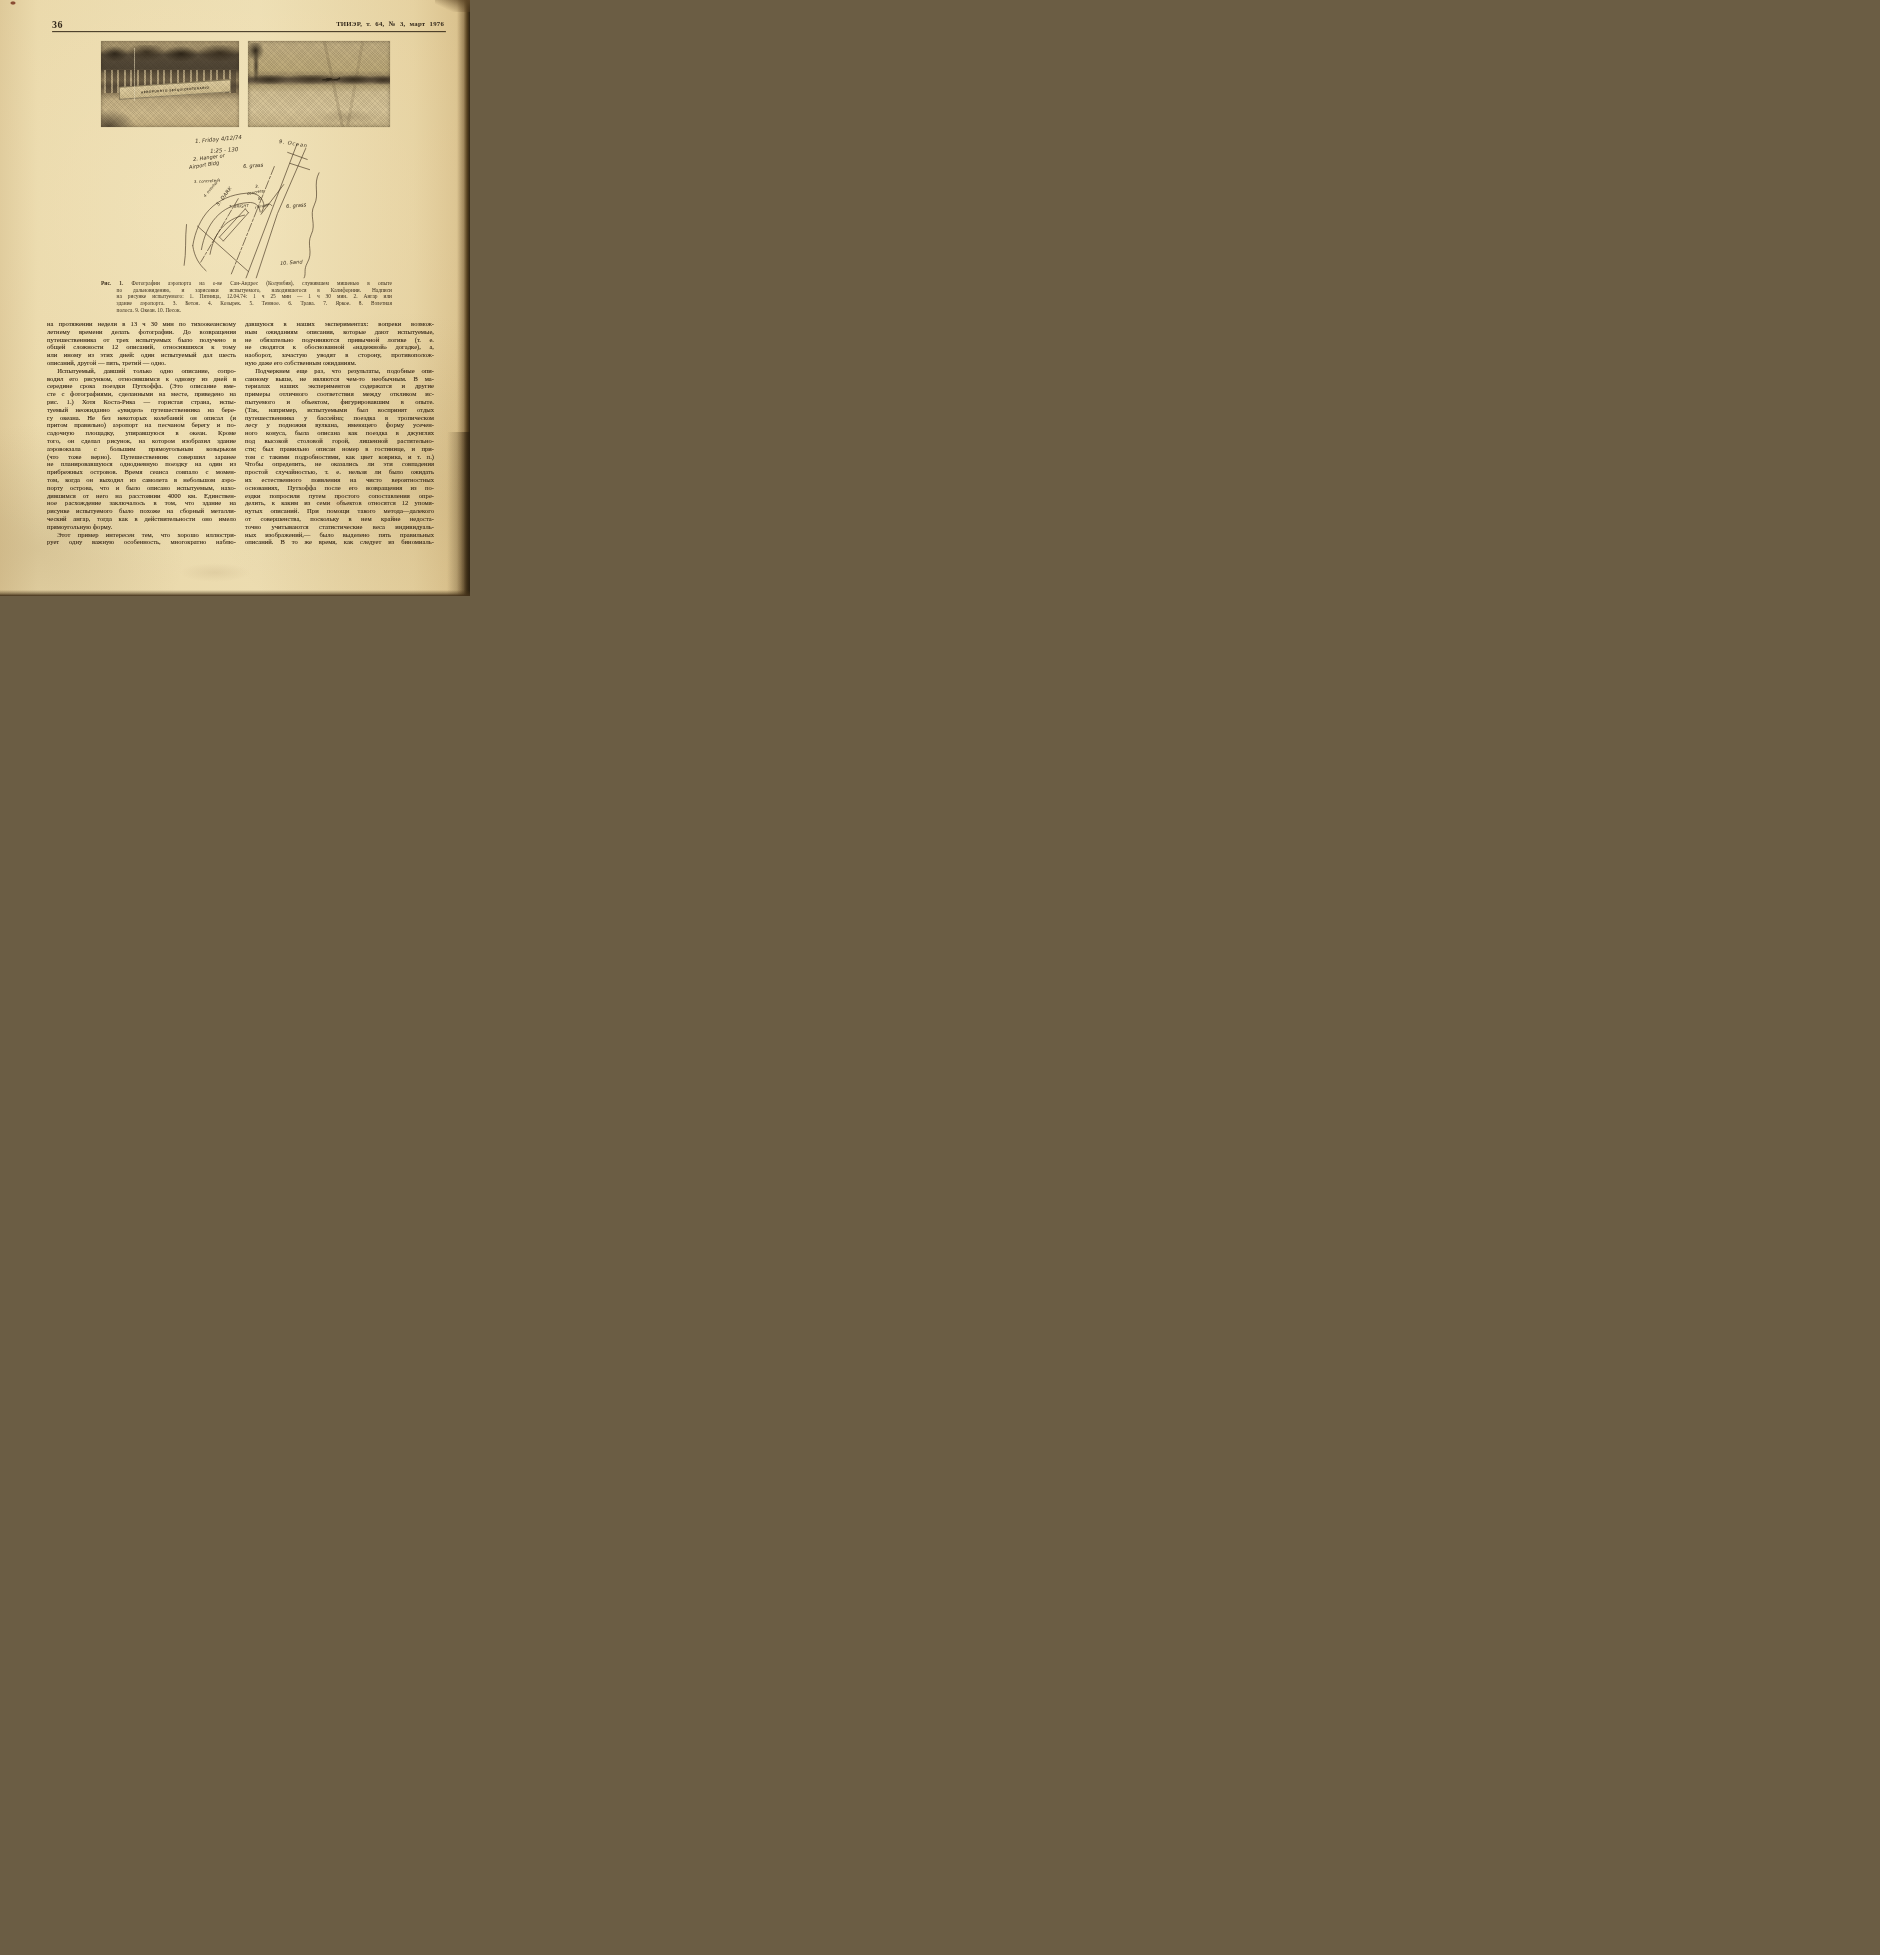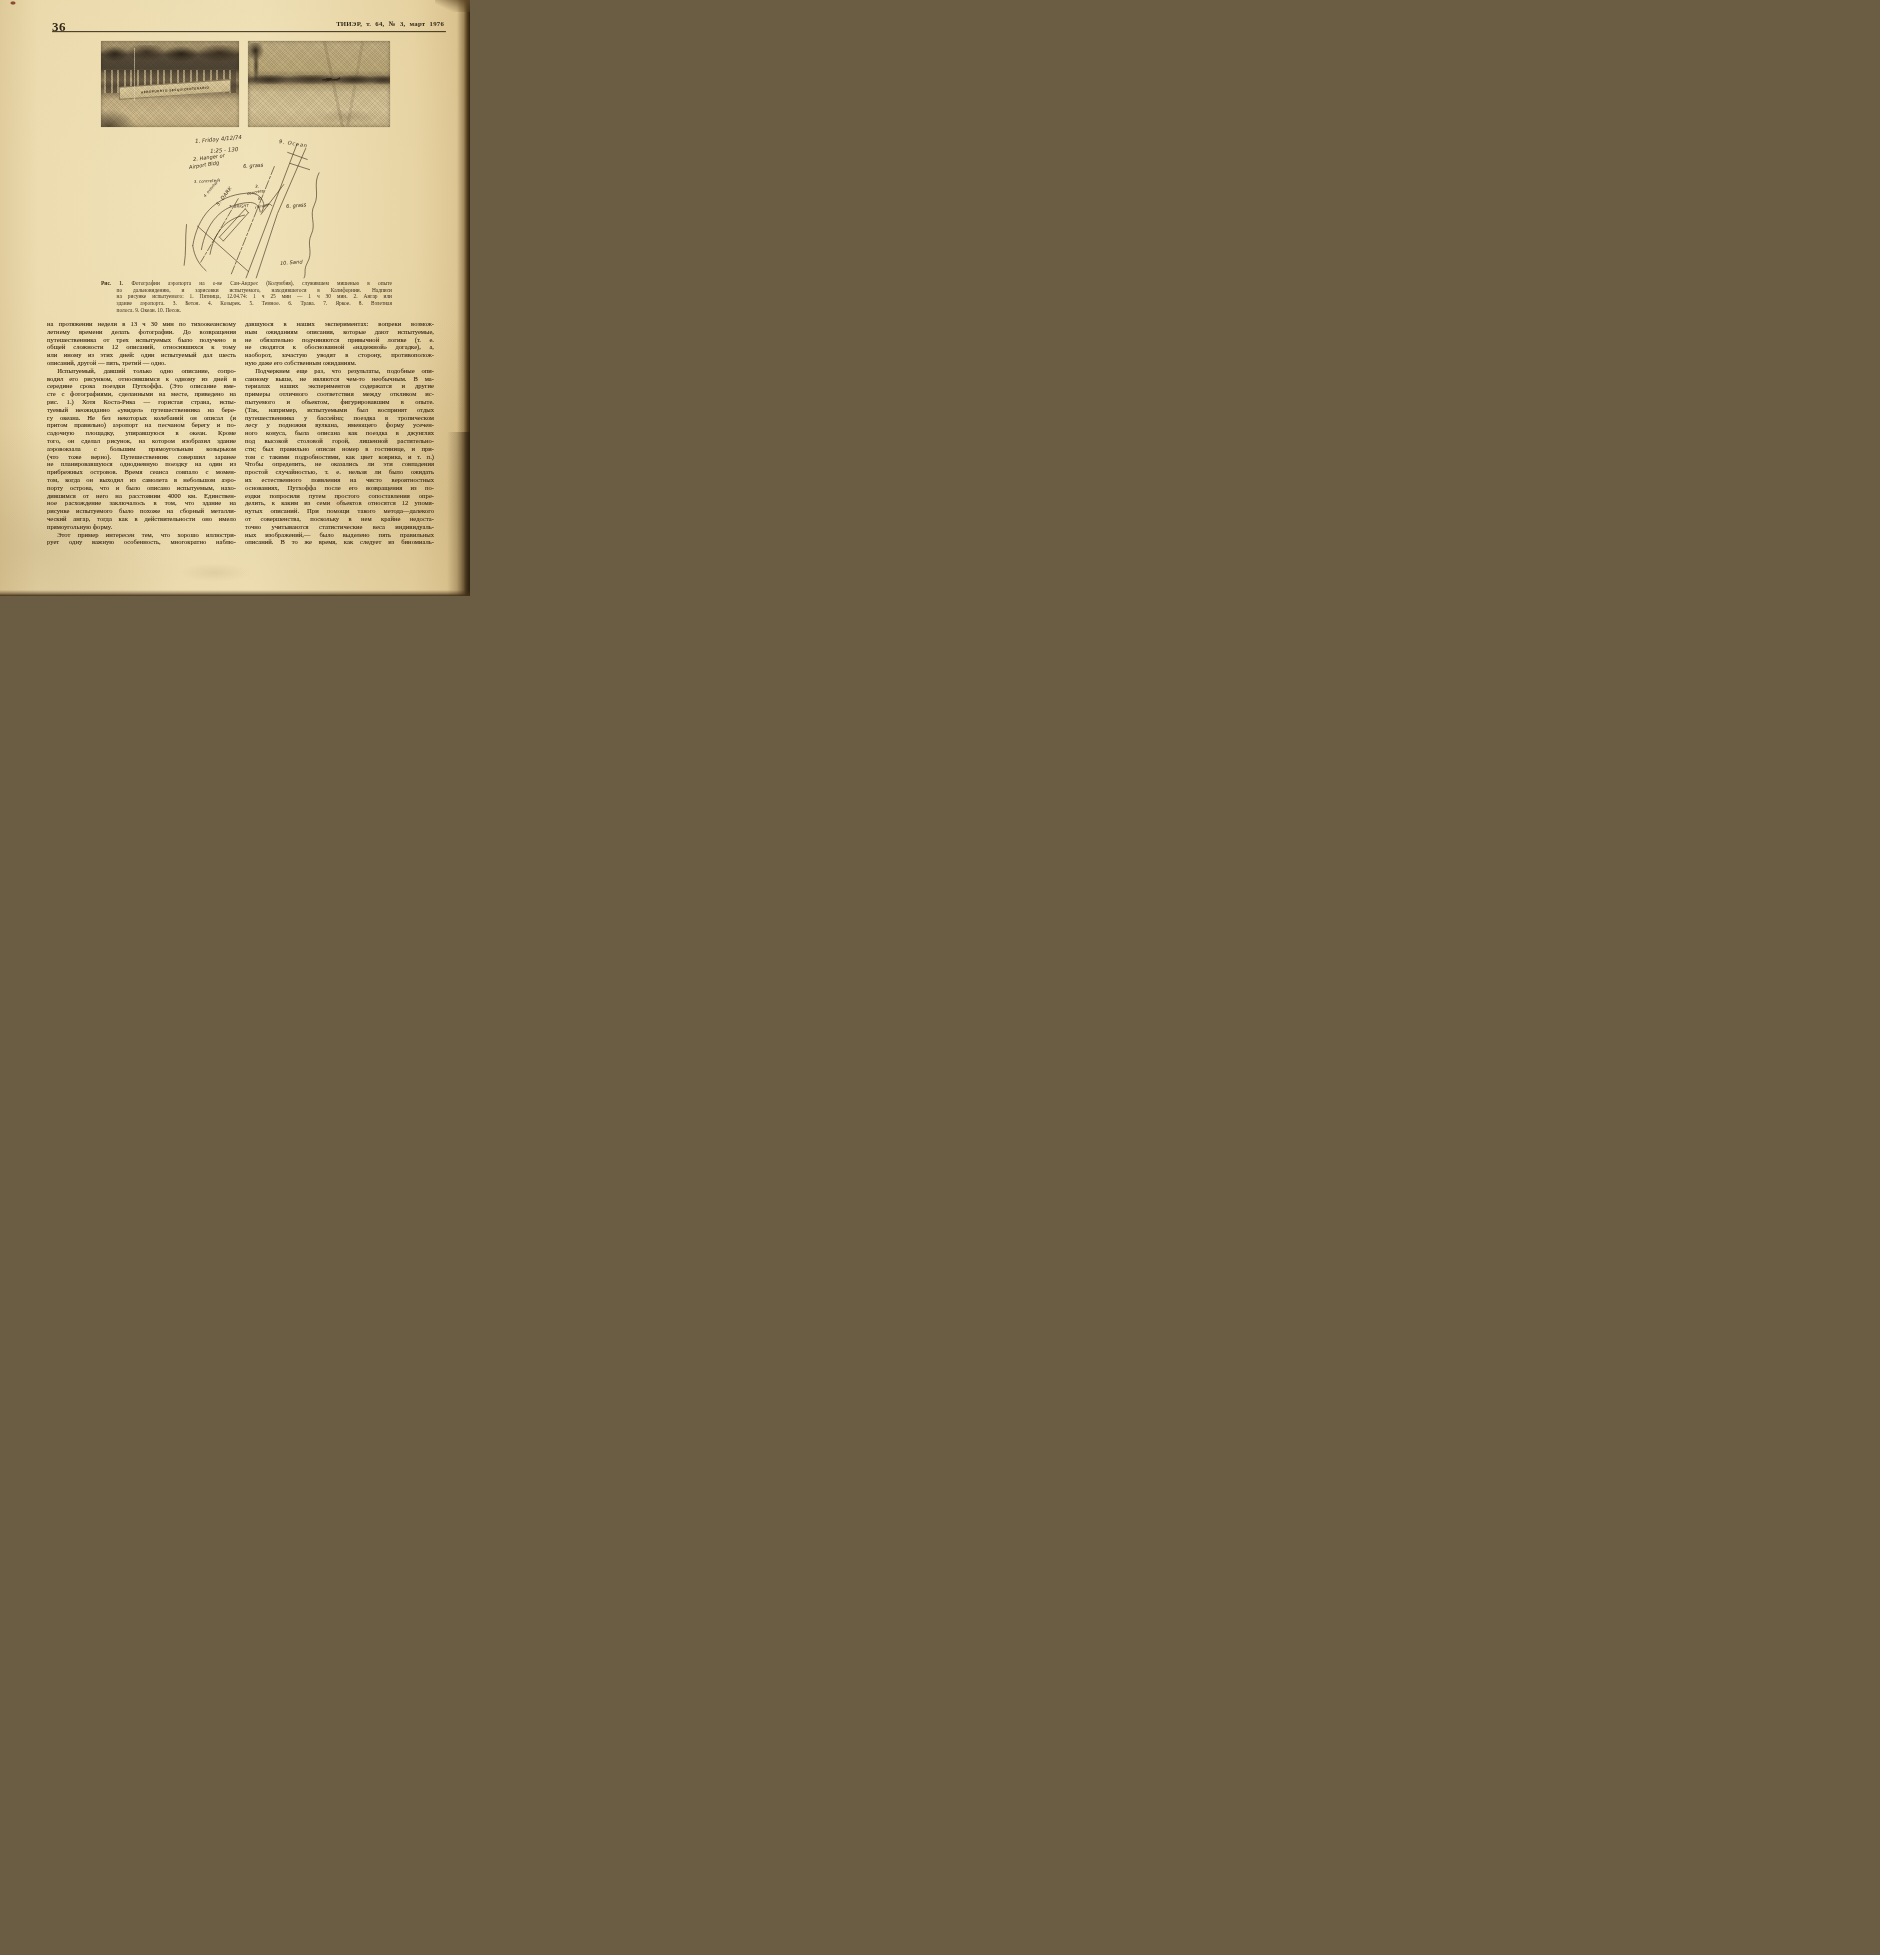--- a/index.html
+++ b/index.html
@@ -8,21 +8,21 @@
     font-family:"Liberation Serif","DejaVu Serif",serif;color:#41311f;
     background:
       radial-gradient(120% 90% at 45% 35%, rgba(255,246,214,.28), transparent 70%),
       radial-gradient(60% 40% at 85% 80%, rgba(140,110,60,.12), transparent 70%),
       radial-gradient(45% 30% at 8% 92%, rgba(120,95,55,.16), transparent 70%),
       linear-gradient(90deg,#dcc695 0%,#e9d7a8 8%,#ecdcb0 55%,#e4cf9d 88%,#d9c08b 97%,#c7a972 100%),
       #e8d6a6;
   }
   [data-interactable]{cursor:default;}
   
-  .pagenum{position:absolute;left:52px;top:19px;font-weight:bold;font-size:13px;letter-spacing:0.4px;color:#32271a;}
+  .pagenum{position:absolute;left:52px;top:19px;font-weight:bold;font-size:10px;letter-spacing:0.4px;color:#32271a;}
   .journal{position:absolute;top:20.3px;right:26px;font-weight:bold;font-size:6.8px;word-spacing:2.3px;letter-spacing:0.2px;color:#32271a;}
   .rule{position:absolute;left:52px;top:31px;width:394px;height:1.2px;background:#3a2e1c;opacity:.88;border-radius:0.8px;box-shadow:0 0.4px 0 rgba(58,46,28,.35);}
   
   .photo{position:absolute;top:41px;height:86px;overflow:hidden;box-shadow:inset 0 0 3.9px rgba(40,30,15,.45), 0 0 0.8px rgba(60,45,25,.4);}
   .photo-left{left:101px;width:138px;
     background:linear-gradient(180deg,#b4a178 0%,#9e8c66 10%,#574b39 16%,#4e4434 32%,#7b6b4f 38%,#9a8763 46%,#6e5f47 52%,#8f7d5c 60%,#c2ae83 68%,#cdb98c 84%,#c3ae80 100%);}
   .photo-right{left:248px;width:142px;
     background:linear-gradient(180deg,#c1ae84 0%,#bba878 34%,#9c8a64 40%,#635540 44%,#6f604a 47%,#b5a377 52%,#cfbd92 60%,#d6c499 80%,#c8b588 100%);}
   .ht{position:absolute;inset:0;pointer-events:none;
     background:repeating-linear-gradient(45deg, rgba(46,36,22,.10) 0 0.4px, transparent 0.4px 1.2px),

